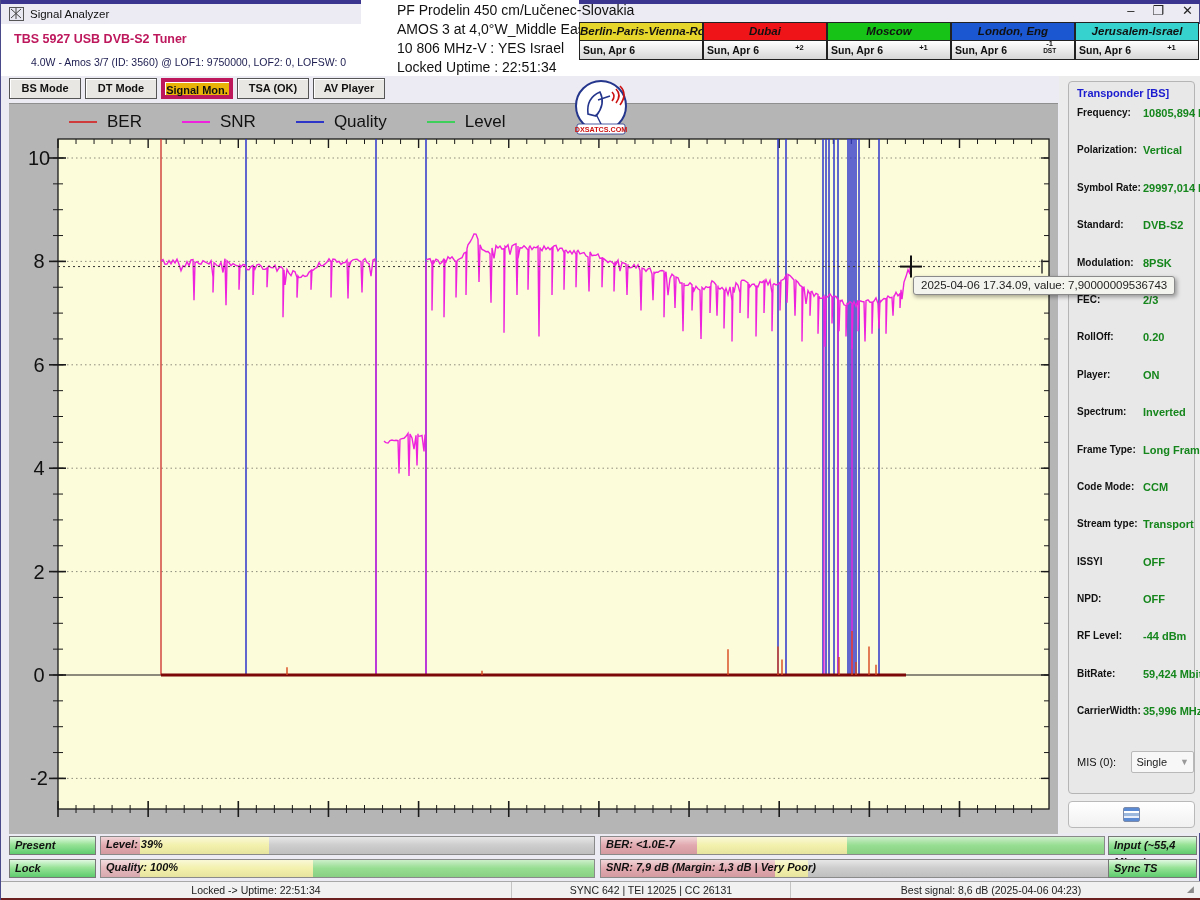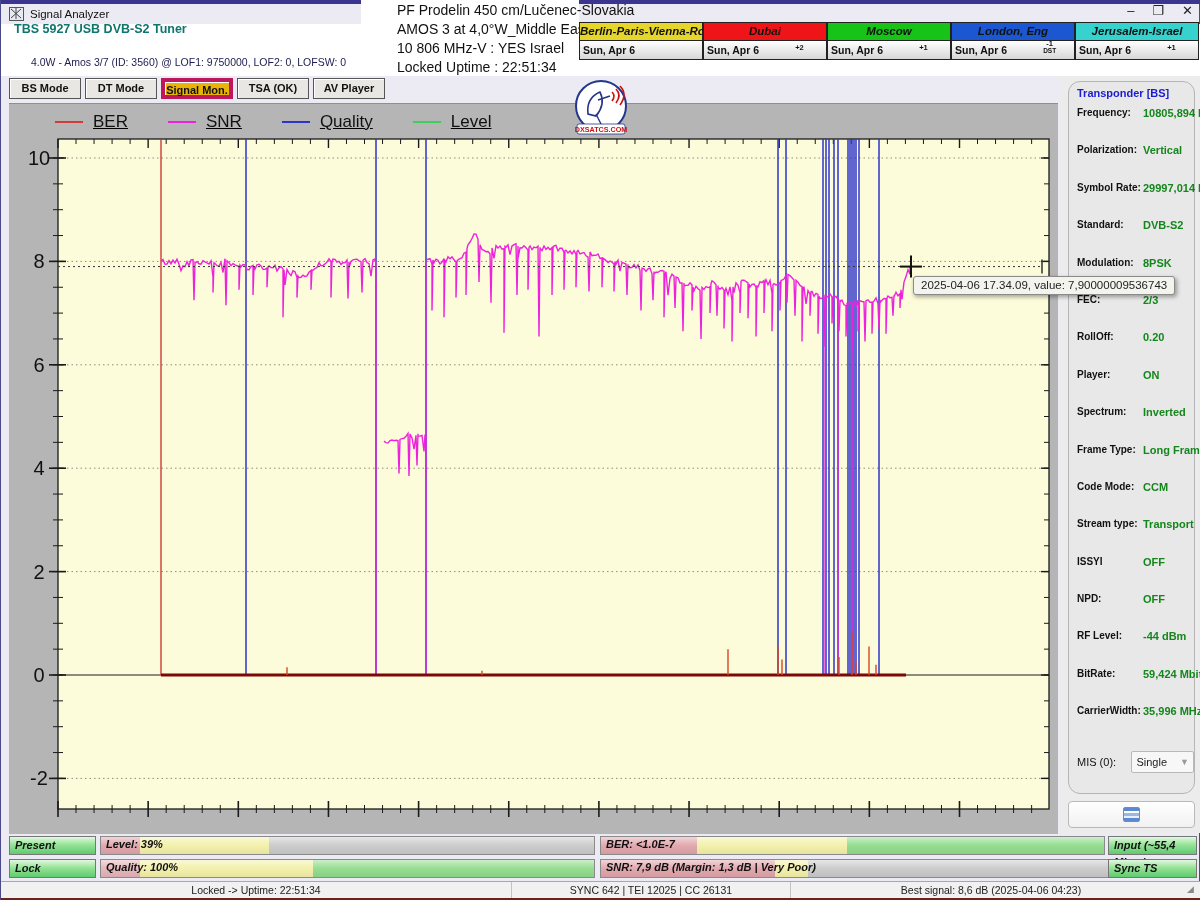--- a/index.html
+++ b/index.html
@@ -8,21 +8,21 @@
     border-left:1px solid #4a4a8a;border-right:1px solid #4a4a8a;box-sizing:border-box;}
   
   #topstrip{position:absolute;left:0;top:0;width:1200px;height:4px;background:#3c3590;}
   #titlebar{position:absolute;left:0;top:4px;width:360px;height:20px;display:flex;align-items:center;}
   #titlebar .t{font-size:11.5px;color:#111;margin-left:6px;}
   #appicon{width:15px;height:14px;margin-left:8px;}
   #winctrl{position:absolute;right:6px;top:2px;display:flex;gap:18px;font-size:13px;color:#222;}
   #winctrl span{cursor:default;line-height:18px;}
   
   #whiteband{position:absolute;left:0;top:24px;width:1200px;height:52px;background:#fff;}
-  #tunername{position:absolute;left:13px;top:22px;font-size:12.5px;font-weight:bold;color:#0f766e;}
+  #tunername{position:absolute;left:13px;top:32px;font-size:12.5px;font-weight:bold;color:#be185d;}
   #tunersub{position:absolute;left:30px;top:56px;font-size:10.5px;color:#1c1c50;}
   
   #infoblock{position:absolute;left:360px;top:0;width:218px;height:76px;background:#fff;padding-left:8px;box-sizing:border-box;}
   #infoblock div{font-size:14px;color:#111;line-height:18.5px;margin-top:0.5px;white-space:nowrap;margin-left:28px;}
   
   #clocks{position:absolute;left:578px;top:22px;display:flex;}
   .clock{width:124px;border:1px solid #222;box-sizing:border-box;}
   .clock-city{height:17px;font-size:11.5px;font-weight:bold;font-style:italic;text-align:center;
     line-height:17px;color:#111;border-bottom:1px solid #222;white-space:nowrap;overflow:hidden;}
   .clock-time{height:18px;background:linear-gradient(#ffffff,#e9e9e9 55%,#d7d7d7);display:flex;
@@ -33,34 +33,34 @@
   .clock-hm{flex:0 0 auto;margin-left:auto;}
   
   #tabs{position:absolute;left:8px;top:78px;display:flex;gap:4px;}
   .tab{width:72px;height:21px;background:#e9e7e3;border:1px solid #555;box-sizing:border-box;
     font-size:11px;font-weight:bold;color:#111;text-align:center;line-height:19px;
     box-shadow:inset 1px 1px 0 #fff;cursor:pointer;}
   .tab.active{border:4px solid #be185d;background:#eab308;line-height:17px;}
   
   #panel{position:absolute;left:8px;top:103px;width:1049px;height:730px;background:#b5b5b5;
     border-top:1px solid #8f8f8f;}
-  #legend{position:absolute;left:46px;top:8px;display:flex;align-items:center;text-decoration:underline;}
+  #legend{position:absolute;left:60px;top:8px;display:flex;align-items:center;}
   .leg-line{width:28px;height:0;border-top:2px solid red;margin-right:10px;}
   .leg-label{font-size:17px;color:#111;margin-right:40px;}
   #chart-svg{position:absolute;left:0;top:0;}
   
   #tooltip{position:absolute;left:912px;top:276px;background:#f4f4ef;border:1px solid #8a8a8a;
     border-radius:3px;padding:2px 7px 3px 7px;font-size:11.5px;color:#222;white-space:nowrap;
     box-shadow:1.5px 2px 4px rgba(0,0,0,.35);z-index:60;}
   
   #logo{position:absolute;left:571px;top:80px;z-index:40;}
   
   #rightcol{position:absolute;left:1058px;top:76px;width:142px;height:757px;background:#ececec;}
   #tpanel{position:absolute;left:1067px;top:81px;width:127px;height:713px;background:#e8e8e8;
-    border:1px solid #b5b5b5;border-radius:12px;box-sizing:border-box;padding:5px 0 0 8px;}
+    border:1px solid #b5b5b5;border-radius:4px;box-sizing:border-box;padding:5px 0 0 8px;}
   #tpanel-title{font-size:11px;font-weight:bold;color:#1b1bd0;margin-bottom:8px;}
   .trow{height:37.4px;display:flex;}
   .trow .lab{font-size:10px;color:#111;width:66px;flex:0 0 66px;font-weight:bold;}
   .trow .val{font-size:11px;font-weight:bold;color:#15861c;white-space:nowrap;}
   #misrow{display:flex;align-items:center;margin-top:8px;}
   #misrow .lab{font-size:11px;color:#111;width:58px;}
   #mis-select{width:56px;height:20px;background:#f7f7f7;border:1px solid #b9b9b9;border-radius:2px;
     font-size:11px;color:#222;display:flex;align-items:center;padding:0 4px;justify-content:space-between;cursor:pointer;}
   #mis-select .chev{color:#999;font-size:9px;}
   #listbtn{position:absolute;left:1067px;top:801px;width:127px;height:27px;background:linear-gradient(#ffffff,#f1f1f1);

